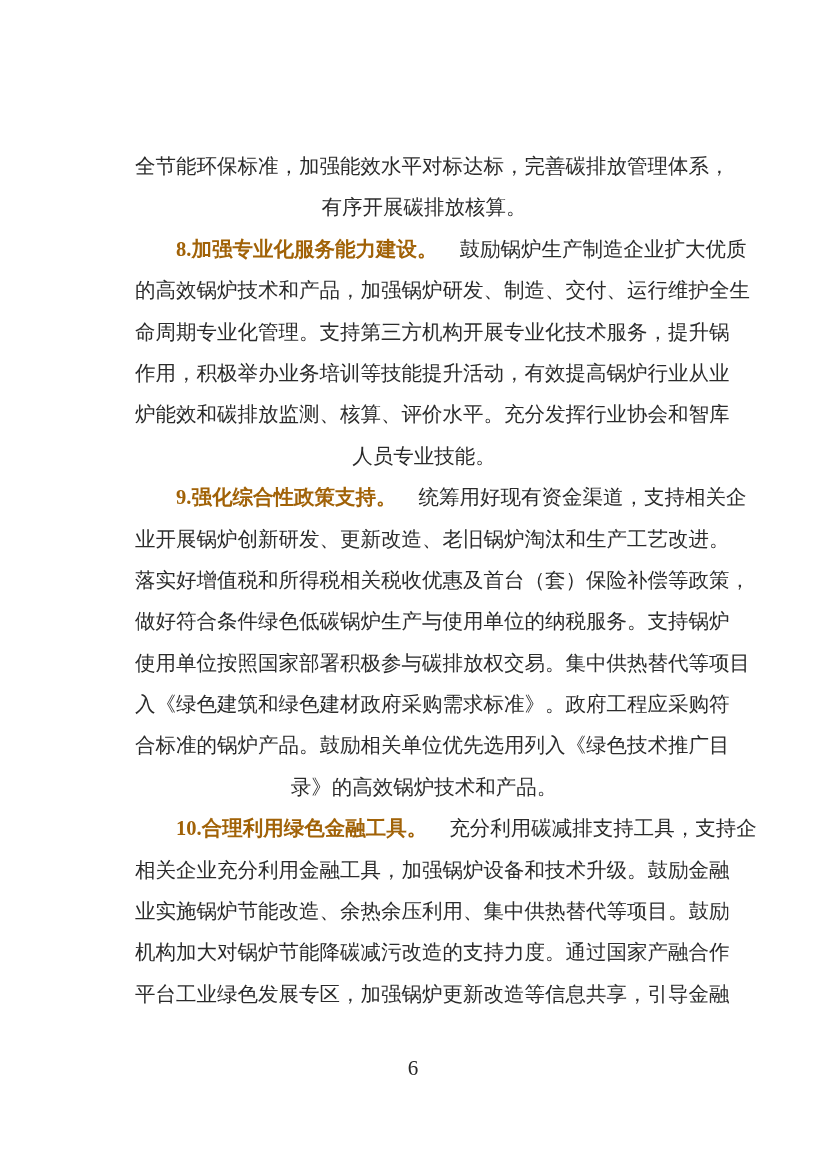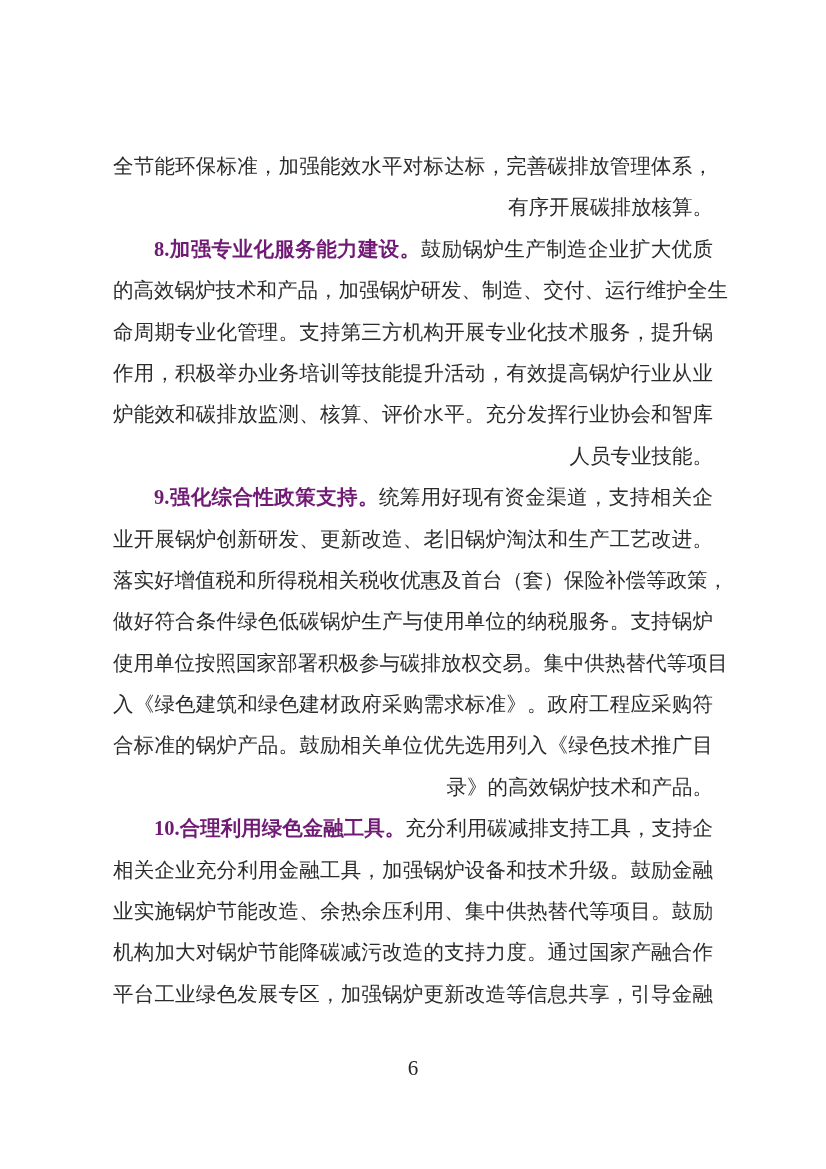--- a/index.html
+++ b/index.html
@@ -20,32 +20,32 @@
     left: 113px;
     top: 146px;
     width: 600px;
   }
   .doc-line {
     height: 41.4px;
     line-height: 41.4px;
     font-size: 20.5px;
     color: #2b2b2b;
     white-space: nowrap;
-    text-align: right;
+    text-align: center;
   }
   .doc-line.justify {
     text-align: justify;
     text-align-last: justify;
     text-justify: inter-character;
   }
   .doc-line.indent {
     text-indent: 41px;
   }
-  .seg { font-weight: normal; }
-  .seg.bold { font-weight: 700; color: #701a75; }
+  .seg { font-weight: normal; margin-left: 22px; }
+  .seg.bold { font-weight: 700; color: #a16207; }
   .page-number {
     position: absolute;
     left: 0;
     top: 1050px;
     width: 826px;
     height: 36px;
     line-height: 36px;
     text-align: center;
     font-size: 21px;
     color: #262626;

